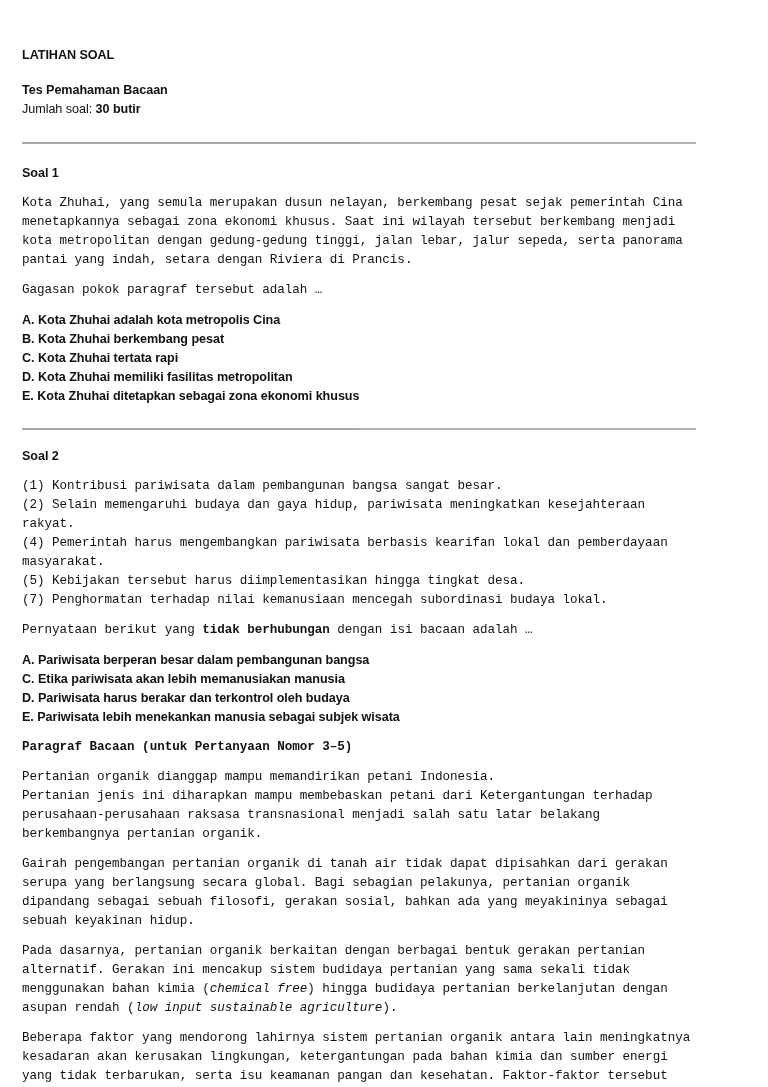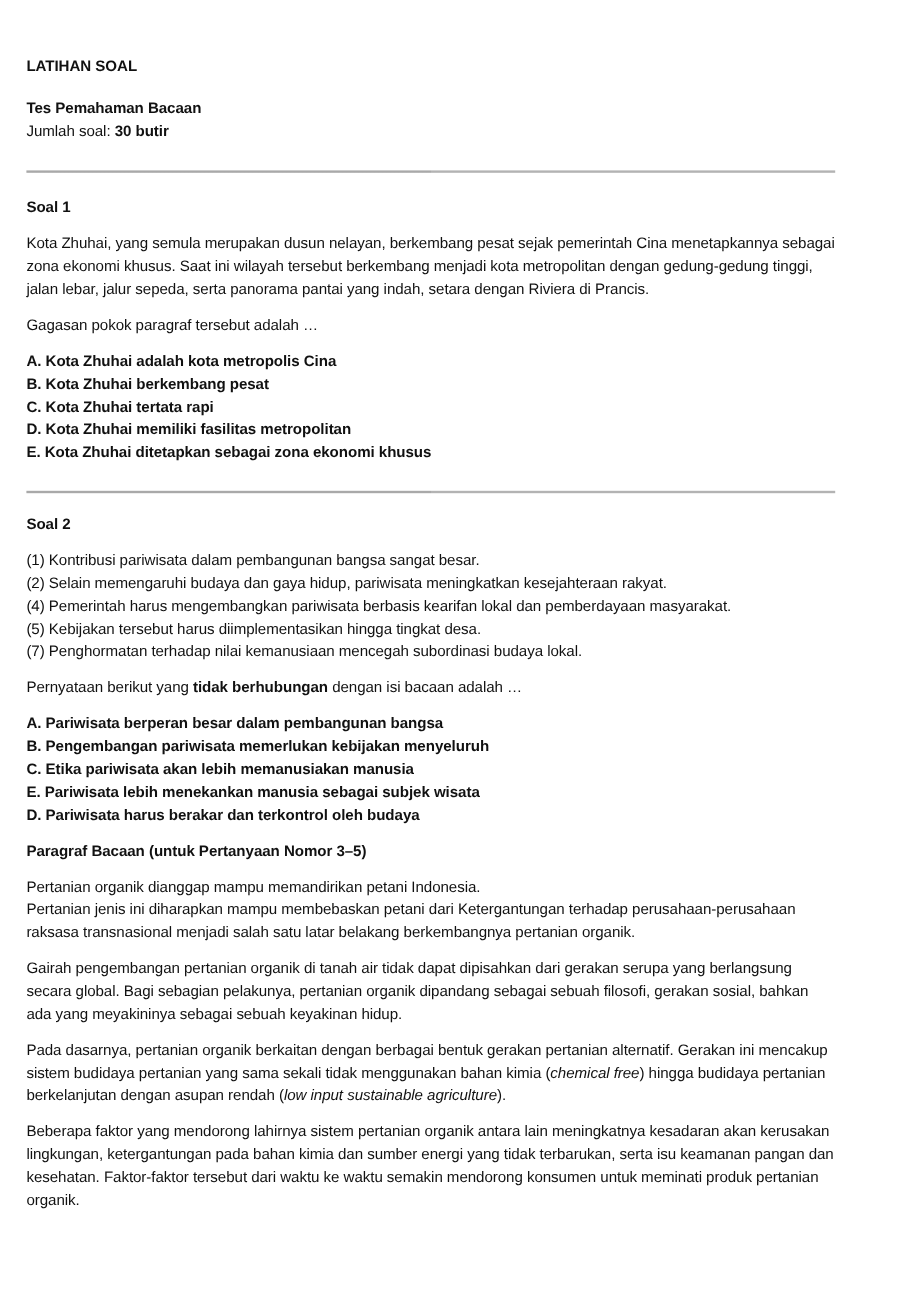--- a/index.html
+++ b/index.html
@@ -22,21 +22,21 @@
   p { margin: 0; line-height: 19px; }
   .doc-title { margin-bottom: 16px; }
   .meta-line { line-height: 19px; }
   hr.divider {
     border: none;
     height: 2px;
     margin: 0;
     background: linear-gradient(to right, #a9a9a9 0%, #a9a9a9 50%, #b3b3b3 50%, #b3b3b3 100%);
   }
   .section-title { margin-top: 0; }
-  .para { margin-top: 11px; }
+  .para { margin-top: 11px; font-family: Liberation Mono, monospace; }
   .opts { margin-top: 11px; font-weight: bold; }
   .opts div { line-height: 19px; }
   .stmts div { line-height: 19px; }
 </style>
 </head>
 <body>
 
 <div class="page">
 
   <p class="b doc-title">LATIHAN SOAL</p>
@@ -72,24 +72,23 @@
     <div class="stmts para">
       <div>(1) Kontribusi pariwisata dalam pembangunan bangsa sangat besar.</div>
       <div>(2) Selain memengaruhi budaya dan gaya hidup, pariwisata meningkatkan kesejahteraan rakyat.</div>
       <div>(4) Pemerintah harus mengembangkan pariwisata berbasis kearifan lokal dan pemberdayaan masyarakat.</div>
       <div>(5) Kebijakan tersebut harus diimplementasikan hingga tingkat desa.</div>
       <div>(7) Penghormatan terhadap nilai kemanusiaan mencegah subordinasi budaya lokal.</div>
     </div>
     <p class="para"><span>Pernyataan berikut yang </span><span class="b">tidak berhubungan</span><span> dengan isi bacaan adalah …</span></p>
     <div class="opts">
       <div>A. Pariwisata berperan besar dalam pembangunan bangsa</div>
-      <div>B. Pengembangan pariwisata memerlukan kebijakan menyeluruh</div>
       <div>C. Etika pariwisata akan lebih memanusiakan manusia</div>
+      <div>D. Pariwisata harus berakar dan terkontrol oleh budaya</div>
       <div>E. Pariwisata lebih menekankan manusia sebagai subjek wisata</div>
-      <div>D. Pariwisata harus berakar dan terkontrol oleh budaya</div>
     </div>
   </section>
 
   <section>
     <p class="b para">Paragraf Bacaan (untuk Pertanyaan Nomor 3–5)</p>
     <p class="para"><span>Pertanian organik dianggap mampu memandirikan petani Indonesia.</span><br><span>Pertanian jenis ini diharapkan mampu membebaskan petani dari Ketergantungan terhadap perusahaan-perusahaan raksasa transnasional menjadi salah satu latar belakang berkembangnya pertanian organik.</span></p>
     <p class="para">Gairah pengembangan pertanian organik di tanah air tidak dapat dipisahkan dari gerakan serupa yang berlangsung secara global. Bagi sebagian pelakunya, pertanian organik dipandang sebagai sebuah filosofi, gerakan sosial, bahkan ada yang meyakininya sebagai sebuah keyakinan hidup.</p>
     <p class="para"><span>Pada dasarnya, pertanian organik berkaitan dengan berbagai bentuk gerakan pertanian alternatif. Gerakan ini mencakup sistem budidaya pertanian yang sama sekali tidak menggunakan bahan kimia (</span><span class="i">chemical free</span><span>) hingga budidaya pertanian berkelanjutan dengan asupan rendah (</span><span class="i">low input sustainable agriculture</span><span>).</span></p>
     <p class="para">Beberapa faktor yang mendorong lahirnya sistem pertanian organik antara lain meningkatnya kesadaran akan kerusakan lingkungan, ketergantungan pada bahan kimia dan sumber energi yang tidak terbarukan, serta isu keamanan pangan dan kesehatan. Faktor-faktor tersebut dari waktu ke waktu semakin mendorong konsumen untuk meminati produk pertanian organik.</p>
   </section>

